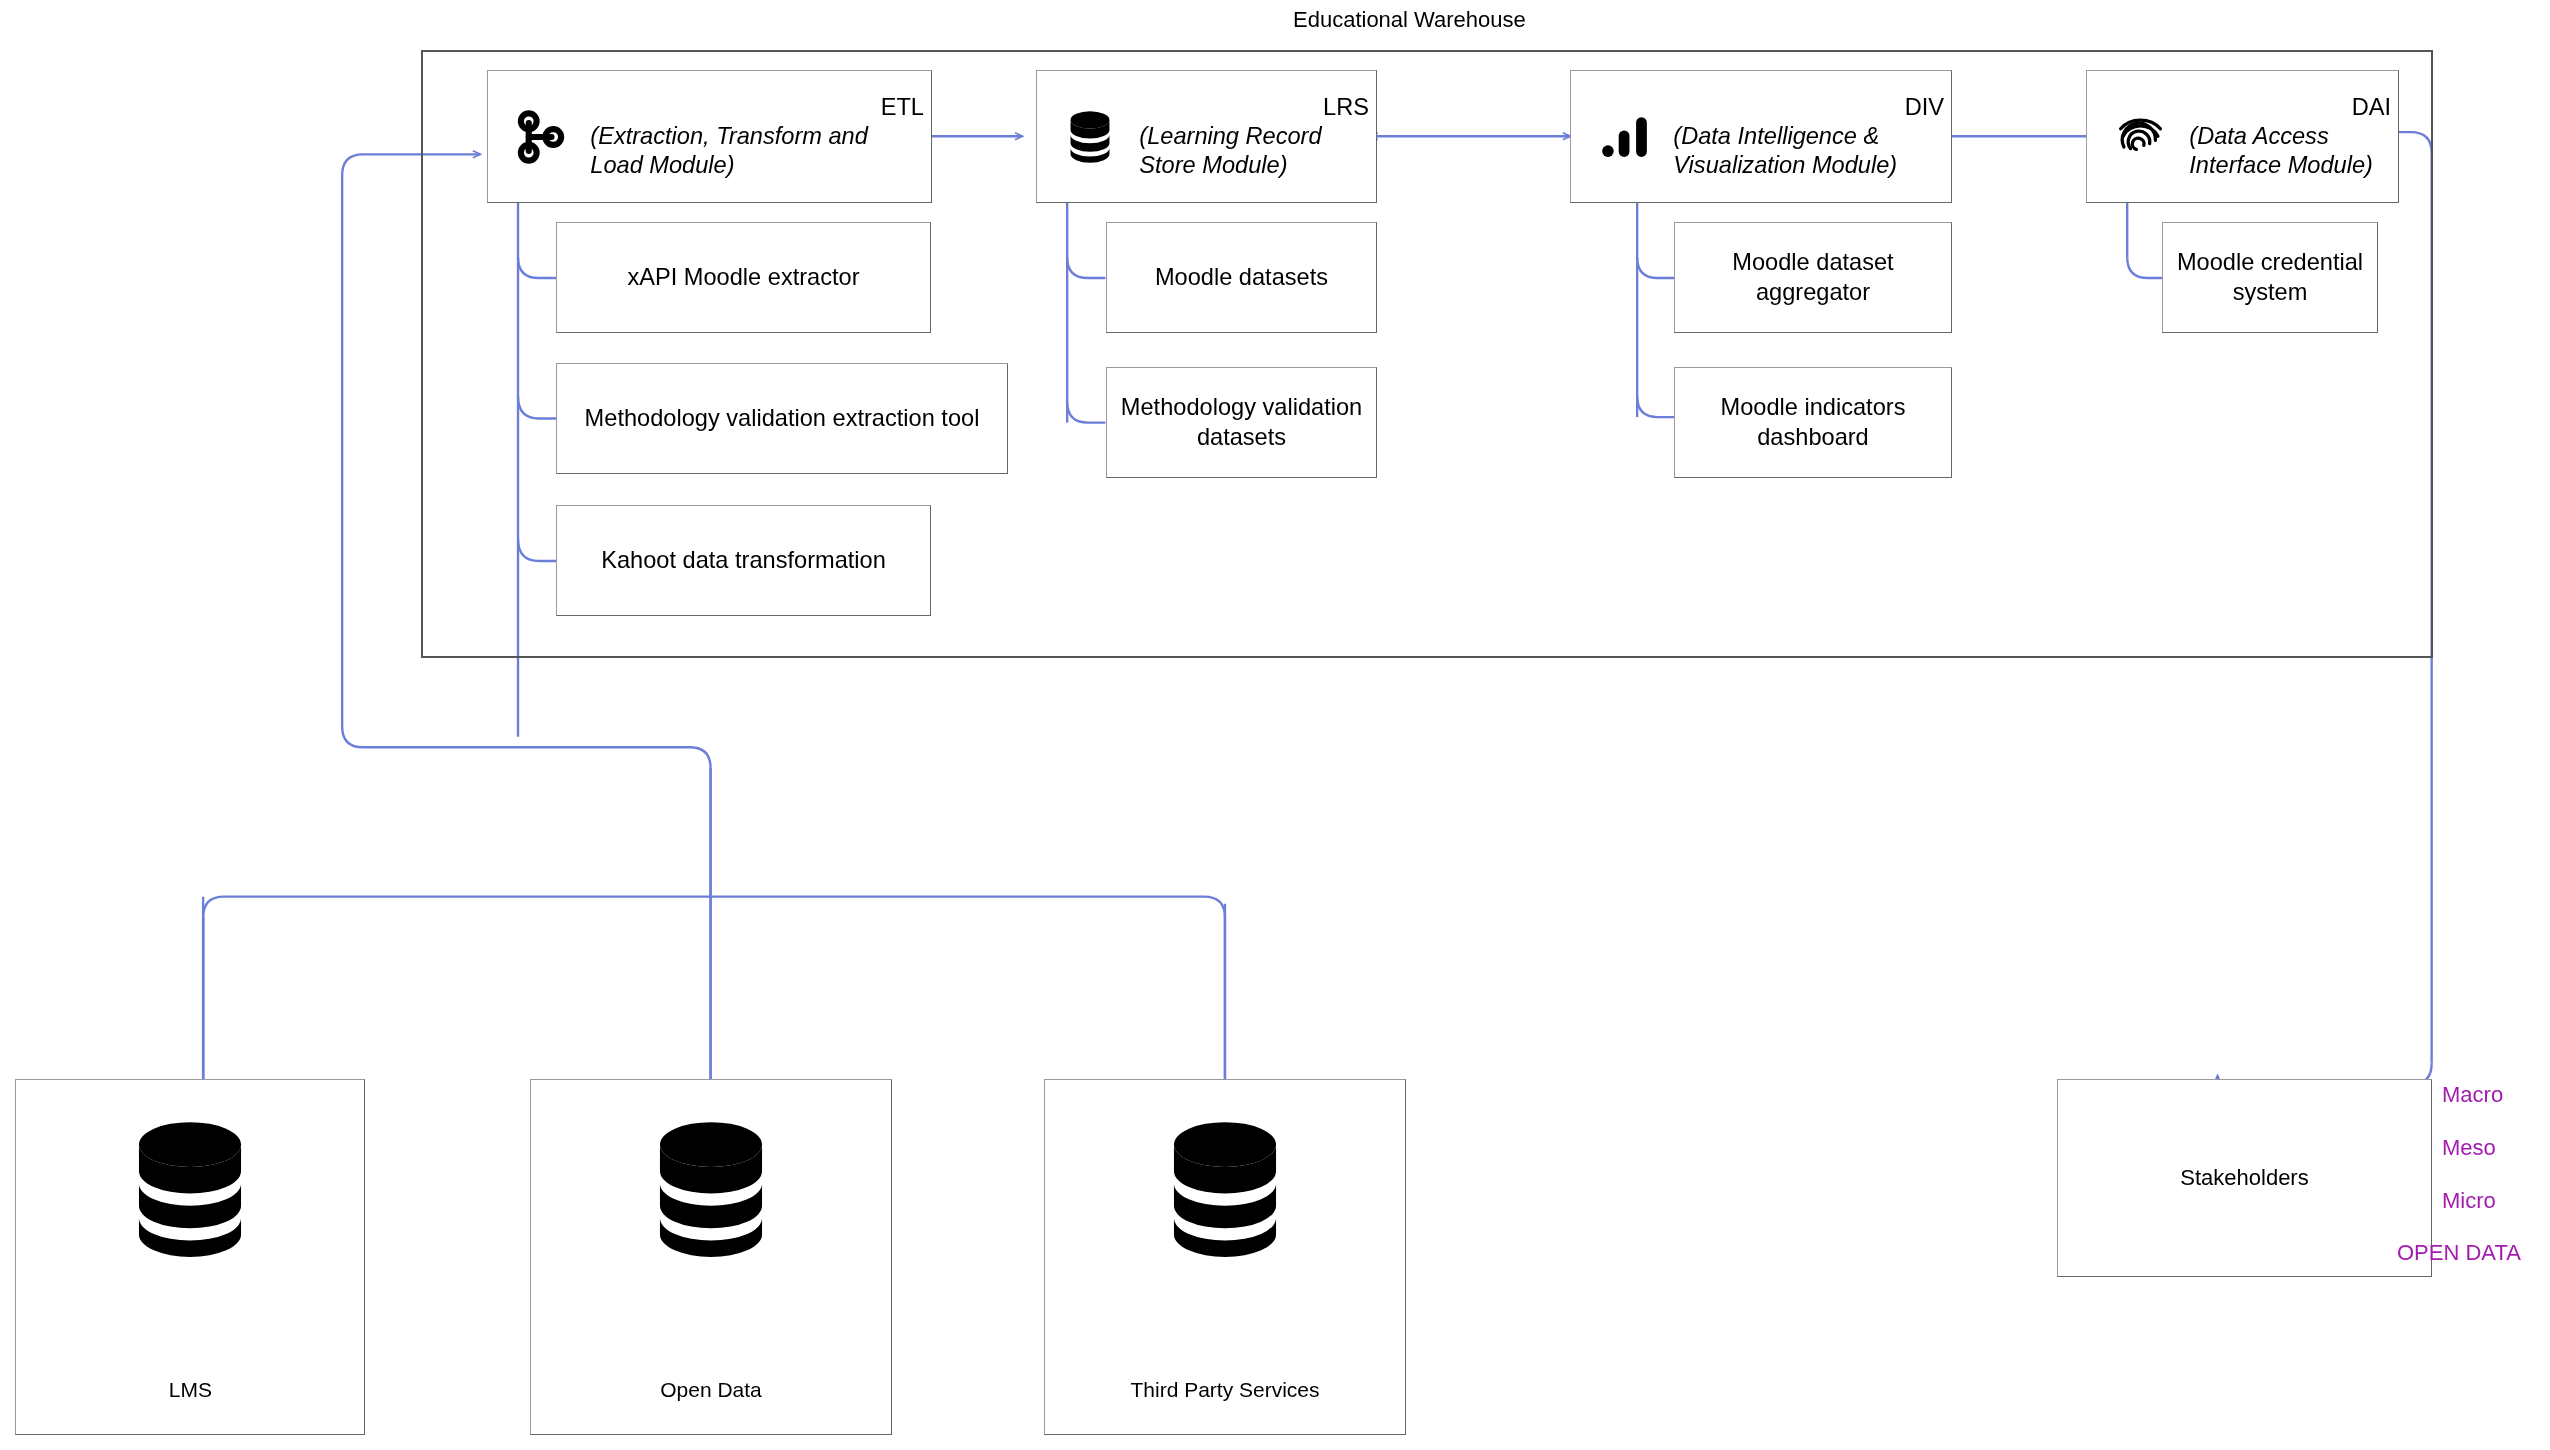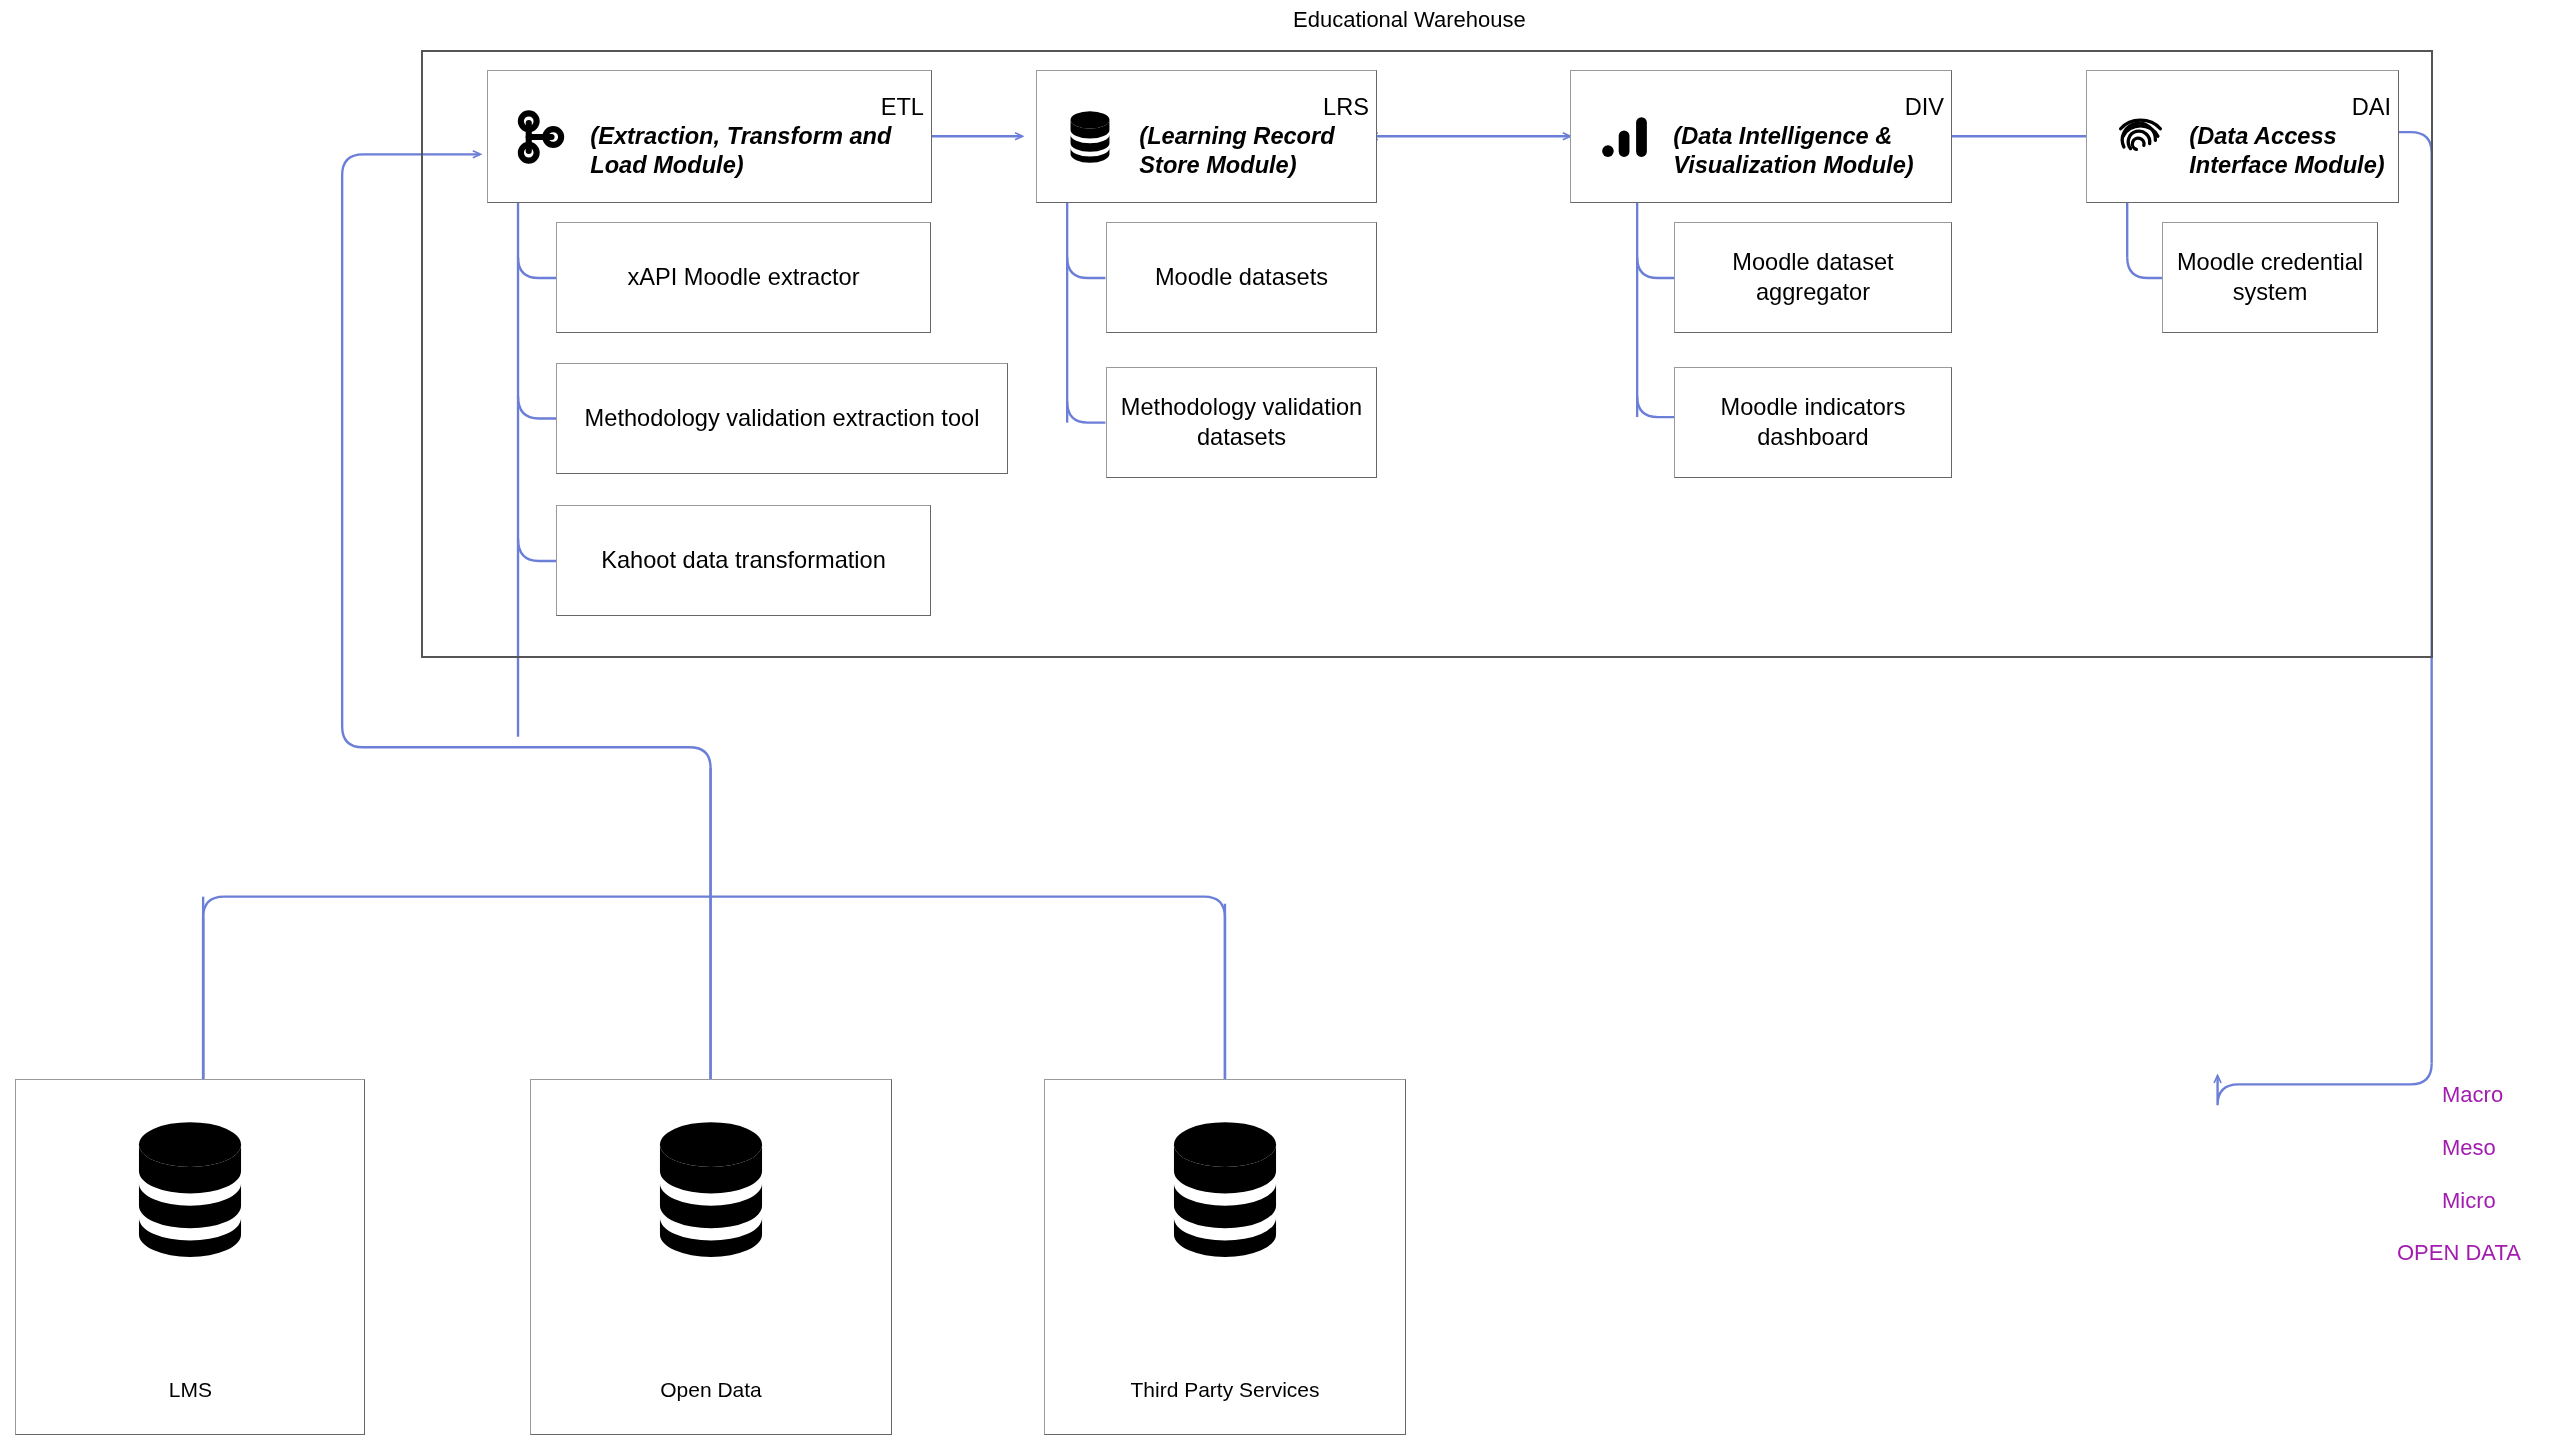--- a/index.html
+++ b/index.html
@@ -60,21 +60,20 @@
     line-height: 1.22;
   }
   .module-abbr {
     display: block;
     font-style: normal;
     text-align: right;
   }
   .module-full {
     display: block;
     font-style: italic;
-    font-weight: bold;
   }
   .sub-box {
     display: flex;
     align-items: center;
     justify-content: center;
     text-align: center;
     color: #000000;
     font-size: 23.6px;
     line-height: 1.25;
     padding: 2.8px 8.3px;
@@ -294,20 +293,21 @@
       <svg width="132" height="147" viewBox="0 0 64 72" aria-hidden="true">
         <ellipse cx="32" cy="14" rx="25" ry="11" fill="#000000"></ellipse>
         <path d="M7,14 L7,27 A25,11 0 0 0 57,27 L57,14 A25,11 0 0 1 7,14 Z" fill="#000000"></path>
         <path d="M7,33 L7,44 A25,11 0 0 0 57,44 L57,33 A25,11 0 0 1 7,33 Z" fill="#000000"></path>
         <path d="M7,50 L7,58 A25,11 0 0 0 57,58 L57,50 A25,11 0 0 1 7,50 Z" fill="#000000"></path>
       </svg>
     </span>
     <span class="source-label">Third Party Services</span>
   </div>
 
+  <div class="box stake-label" style="left:2057px; top:1079px; width:375px; height:198px;">Stakeholders</div>
 
   <div class="side-label" style="left:2442px; top:1082px;">Macro</div>
   <div class="side-label" style="left:2442px; top:1135px;">Meso</div>
   <div class="side-label" style="left:2442px; top:1188px;">Micro</div>
   <div class="side-label" style="left:2397px; top:1240px;">OPEN DATA</div>
 
 </div>
 
 
 </body></html>

